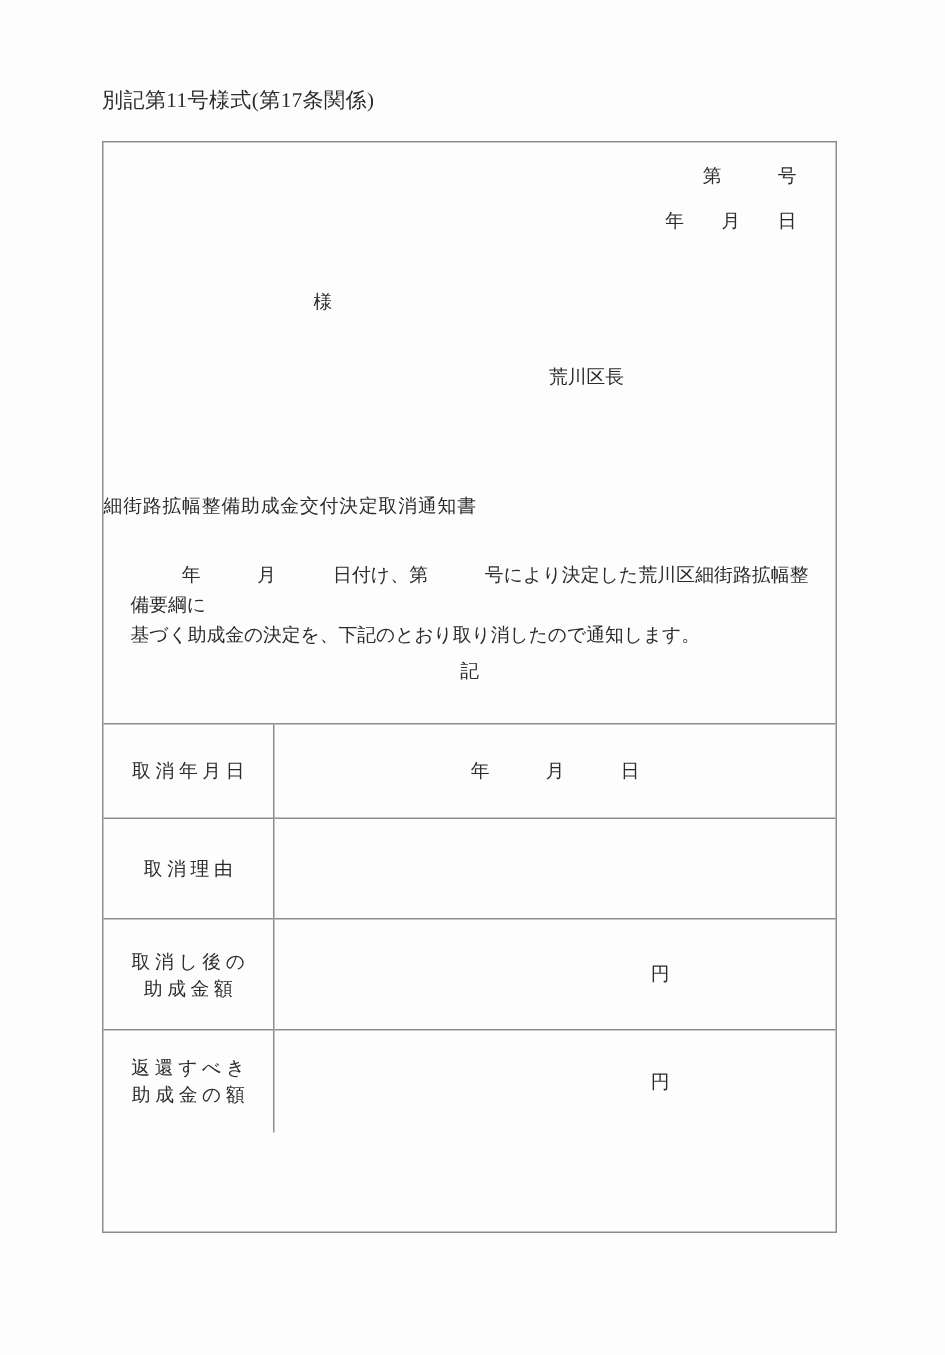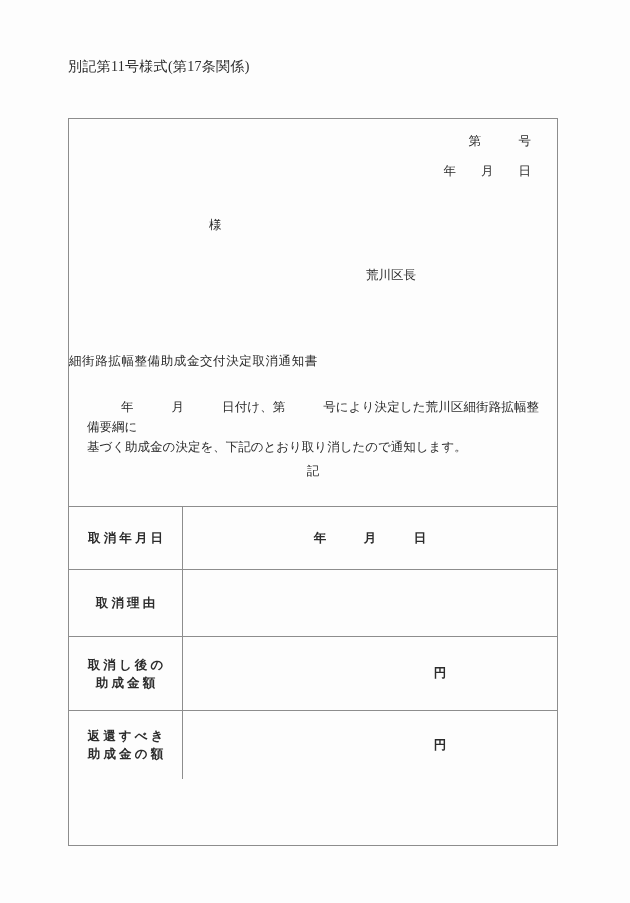--- a/index.html
+++ b/index.html
@@ -31,21 +31,20 @@
   
   .frame {
     position: absolute;
     left: 68px;
     top: 94px;
     width: 490px;
     height: 728px;
     border: 1px solid #8d8d8d;
     box-sizing: border-box;
     background: #fdfdfd;
-    margin-top: 24px;
   }
 
   
   .upper {
     position: absolute;
     left: 0;
     top: 0;
     right: 0;
     height: 387px;
   }
@@ -124,21 +123,20 @@
   .table {
     position: absolute;
     left: 0;
     top: 387px;
     width: 100%;
     border-collapse: collapse;
     table-layout: fixed;
   }
   .table tr {
     background: transparent;
-    font-weight: bold;
   }
   .table td {
     border: 1px solid #8d8d8d;
     padding: 0;
     font-size: 12.5px;
     vertical-align: middle;
     color: #2b2b2b;
   }
   .table td.label {
     width: 113px;

